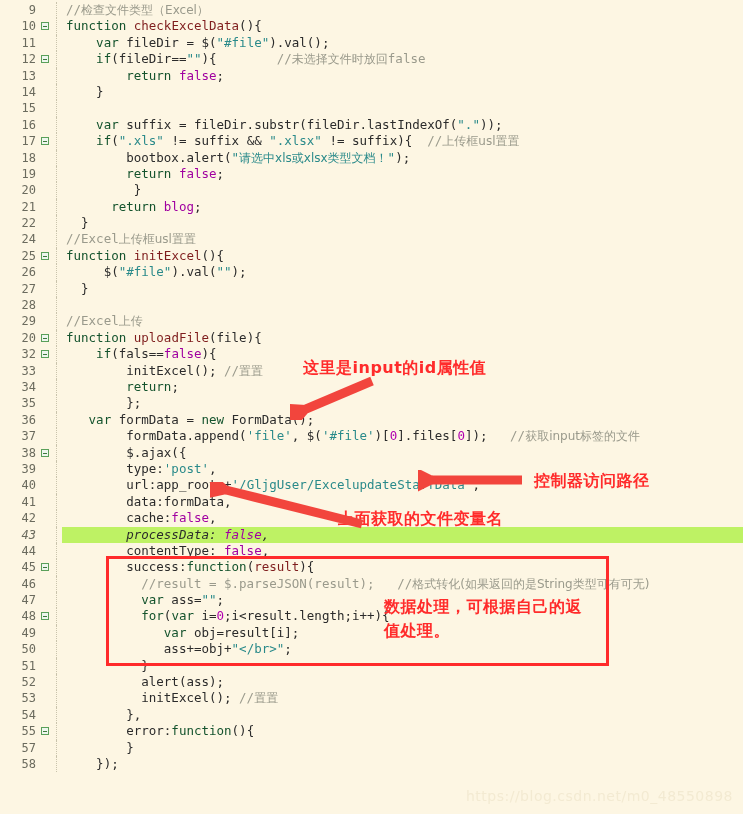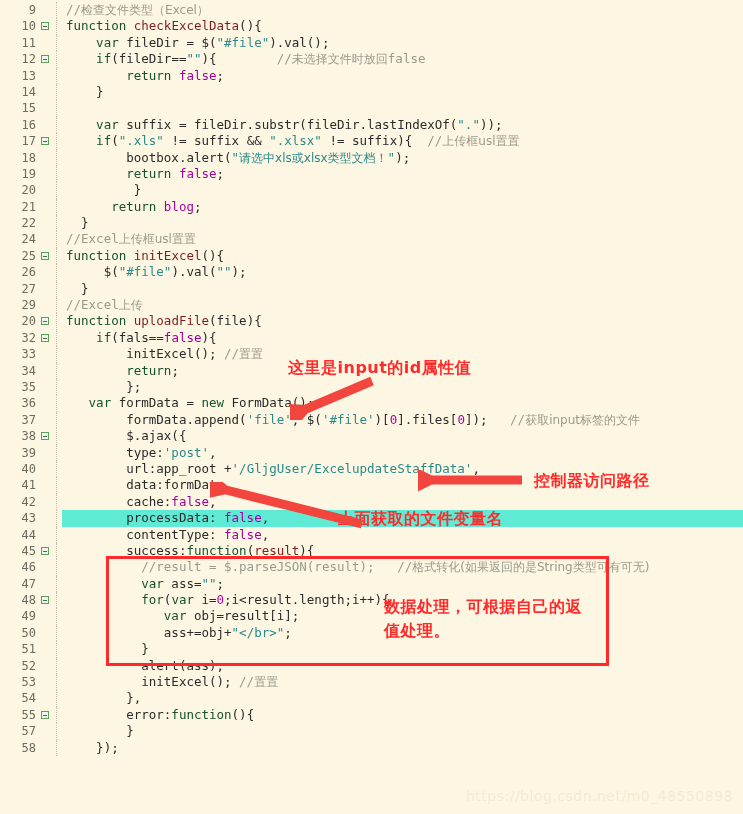--- a/index.html
+++ b/index.html
@@ -18,21 +18,21 @@
     position:relative;
     padding-top:2px;
   }
   .row{
     display:flex;
     height:16.4px;
     line-height:16.4px;
     white-space:pre;
     font-size:12.5px;
   }
-  .row.hl{background:#5eead4;}
+  .row.hl{background:#bef264;font-style:italic;}
   .gutter{
     width:40px;min-width:40px;
     text-align:right;
     padding-right:4px;
     color:#6b6b5e;
     font-size:12px;
     background:#fdf6e3;
     box-sizing:border-box;
   }
   .fold{
@@ -81,21 +81,21 @@
   
   .anno{
     position:absolute;
     color:#ff2b2b;
     font-family:"DejaVu Sans","Liberation Sans",sans-serif;
     font-weight:700;
     font-size:16px;
     white-space:pre;
     letter-spacing:0.5px;
   }
-  #anno1{left:288px;top:358px;}
+  #anno1{left:303px;top:358px;}
   #anno2{left:534px;top:471px;}
   #anno3{left:338px;top:509px;}
   #anno4{left:384px;top:595px;width:200px;line-height:24px;white-space:normal;}
   .redbox{
     position:absolute;
     border:3px solid #ff2b2b;
     box-sizing:border-box;
   }
   #redbox1{left:106px;top:556px;width:503px;height:110px;}
   .arrow{position:absolute;}
@@ -124,20 +124,21 @@
       <div class="row"><div class="gutter">17</div><div class="fold has"></div><div class="sep"></div><div class="code">    <span class="kw">if</span>(<span class="str">".xls"</span> != suffix &amp;&amp; <span class="str">".xlsx"</span> != suffix){  <span class="cm">//</span><span class="cmz">上传框usl置置</span></div></div>
       <div class="row"><div class="gutter">18</div><div class="fold"></div><div class="sep"></div><div class="code">        bootbox.alert(<span class="str">"</span><span class="str cmz" style="color:#2a8a8a">请选中xls或xlsx类型文档！</span><span class="str">"</span>);</div></div>
       <div class="row"><div class="gutter">19</div><div class="fold"></div><div class="sep"></div><div class="code">        <span class="kw">return</span> <span class="bool">false</span>;</div></div>
       <div class="row"><div class="gutter">20</div><div class="fold"></div><div class="sep"></div><div class="code">         }</div></div>
       <div class="row"><div class="gutter">21</div><div class="fold"></div><div class="sep"></div><div class="code">      <span class="kw">return</span> <span class="bool">blog</span>;</div></div>
       <div class="row"><div class="gutter">22</div><div class="fold"></div><div class="sep"></div><div class="code">  }</div></div>
       <div class="row"><div class="gutter">24</div><div class="fold"></div><div class="sep"></div><div class="code"><span class="cm">//Excel</span><span class="cmz">上传框usl置置</span></div></div>
       <div class="row"><div class="gutter">25</div><div class="fold has"></div><div class="sep"></div><div class="code"><span class="kw">function</span> <span class="fn">initExcel</span>(){</div></div>
       <div class="row"><div class="gutter">26</div><div class="fold"></div><div class="sep"></div><div class="code">     $(<span class="str">"#file"</span>).val(<span class="str">""</span>);</div></div>
       <div class="row"><div class="gutter">27</div><div class="fold"></div><div class="sep"></div><div class="code">  }</div></div>
+      <div class="row"><div class="gutter">28</div><div class="fold"></div><div class="sep"></div><div class="code">&nbsp;</div></div>
       <div class="row"><div class="gutter">29</div><div class="fold"></div><div class="sep"></div><div class="code"><span class="cm">//Excel</span><span class="cmz">上传</span></div></div>
       <div class="row"><div class="gutter">20</div><div class="fold has"></div><div class="sep"></div><div class="code"><span class="kw">function</span> <span class="fn">uploadFile</span>(file){</div></div>
       <div class="row"><div class="gutter">32</div><div class="fold has"></div><div class="sep"></div><div class="code">    <span class="kw">if</span>(fals==<span class="bool">false</span>){</div></div>
       <div class="row"><div class="gutter">33</div><div class="fold"></div><div class="sep"></div><div class="code">        initExcel(); <span class="cm">//</span><span class="cmz">置置</span></div></div>
       <div class="row"><div class="gutter">34</div><div class="fold"></div><div class="sep"></div><div class="code">        <span class="kw">return</span>;</div></div>
       <div class="row"><div class="gutter">35</div><div class="fold"></div><div class="sep"></div><div class="code">        };</div></div>
       <div class="row"><div class="gutter">36</div><div class="fold"></div><div class="sep"></div><div class="code">   <span class="kw">var</span> formData = <span class="kw">new</span> FormData();</div></div>
       <div class="row"><div class="gutter">37</div><div class="fold"></div><div class="sep"></div><div class="code">        formData.append(<span class="str">'file'</span>, $(<span class="str">'#file'</span>)[<span class="num">0</span>].files[<span class="num">0</span>]);   <span class="cm">//</span><span class="cmz">获取input标签的文件</span></div></div>
       <div class="row"><div class="gutter">38</div><div class="fold has"></div><div class="sep"></div><div class="code">        $.ajax({</div></div>
       <div class="row"><div class="gutter">39</div><div class="fold"></div><div class="sep"></div><div class="code">        type:<span class="str">'post'</span>,</div></div>

